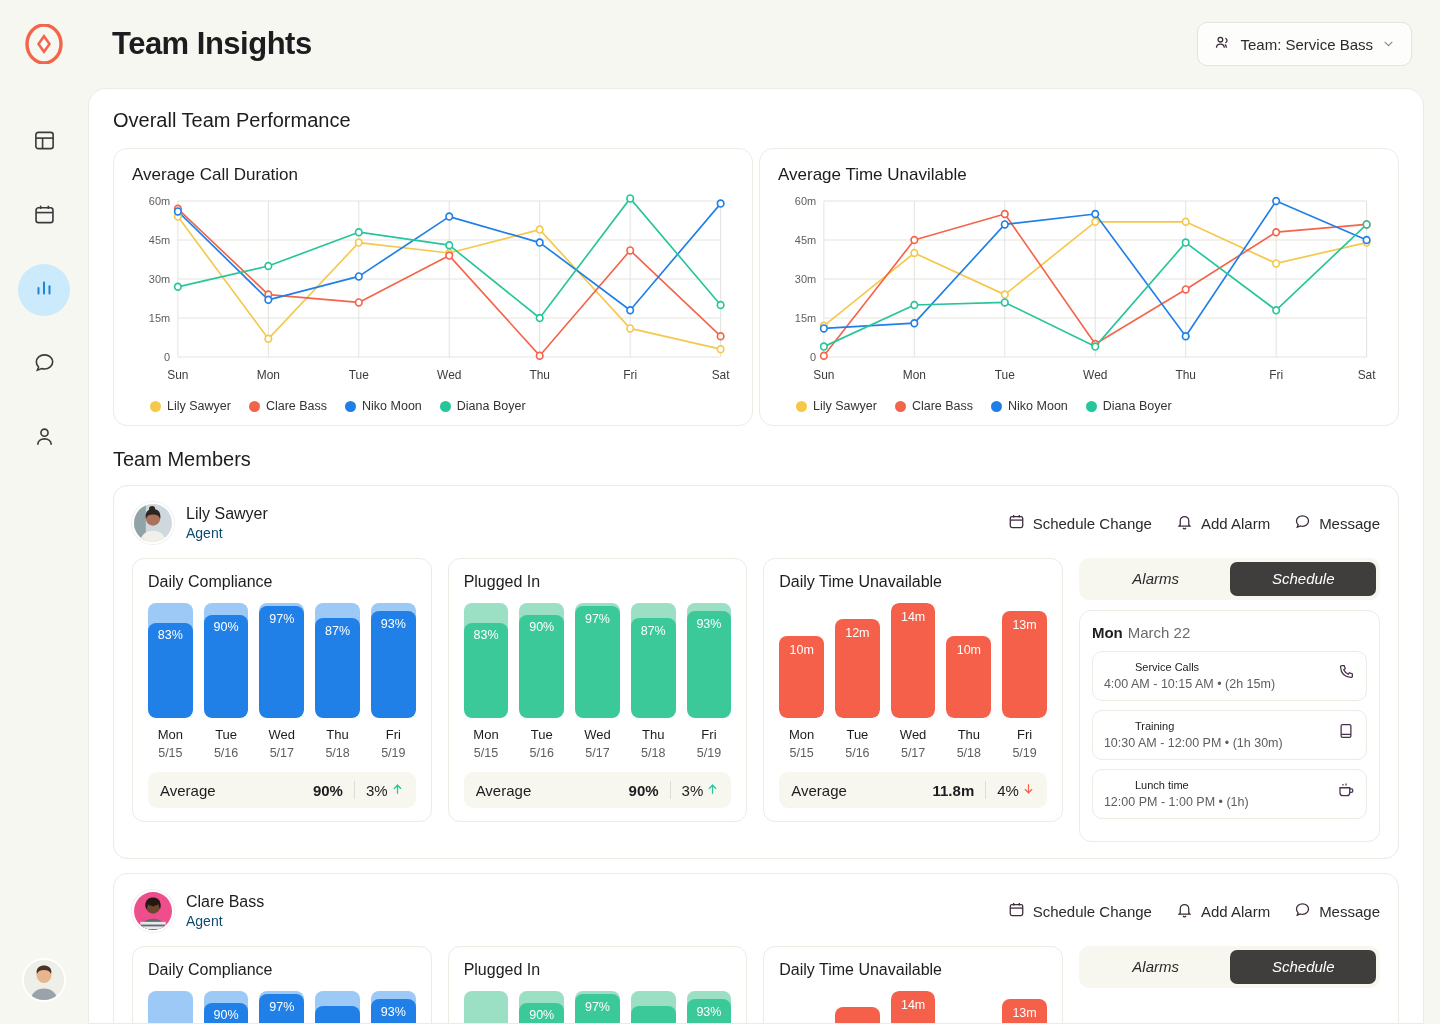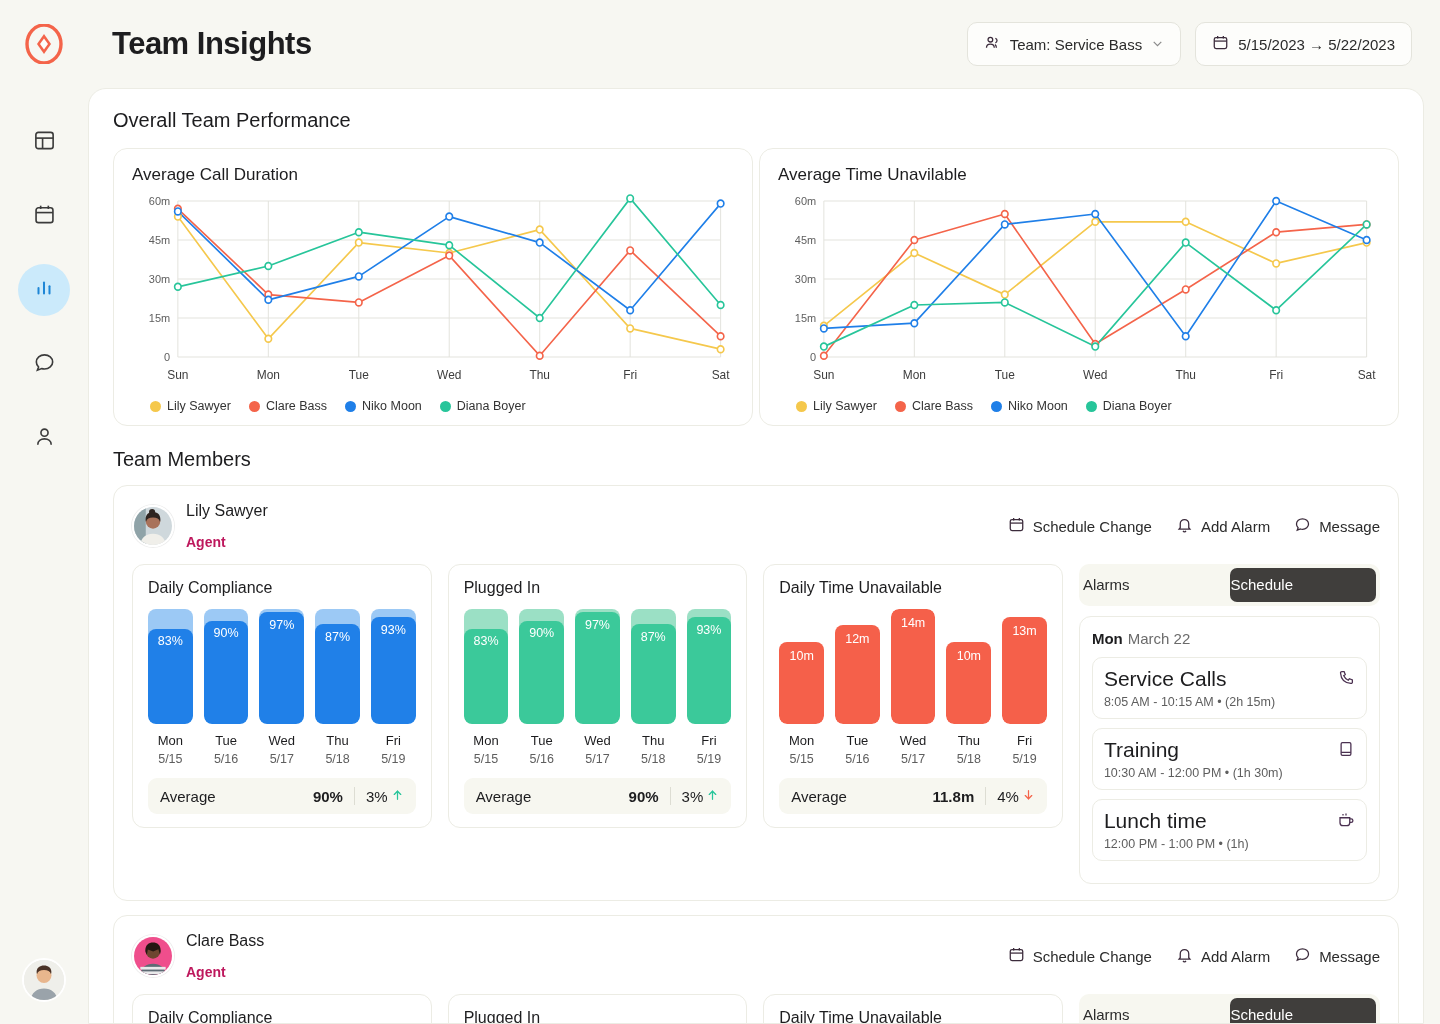--- a/index.html
+++ b/index.html
@@ -68,21 +68,21 @@
   .member-card {
     border: 1px solid #ECECE4; border-radius: 14px; background: #fff;
     padding: 16px 18px; margin-top: 14px;
   }
   .member-head { display: flex; align-items: center; }
   .m-avatar {
     width: 42px; height: 42px; border-radius: 50%; overflow: hidden;
     border: 2px solid #fff; box-shadow: 0 0 0 1px #EEE;
   }
   .m-name { font-size: 16px; font-weight: 400; color:#1d1d1f; }
-  .m-role { font-size: 14px; color: #be185d; margin-top: 14px; font-weight: bold;}
+  .m-role { font-size: 14px; color: #0c4a6e; margin-top: 2px;}
   .m-actions { margin-left: auto; display: flex; gap: 24px; align-items: center; }
   .m-action { display: flex; gap: 8px; align-items: center; font-size: 15px; color: #2b2b2b; cursor: pointer;}
   .metrics { display: flex; gap: 16px; margin-top: 14px; align-items: flex-start; }
   .metric-card {
     width: 304px; border: 1px solid #ECECE4; border-radius: 12px; padding: 14px 15px 13px 15px;
     background:#fff;
   }
   .metric-card h4 { font-size: 16px; font-weight: 400; margin-bottom: 12px; }
   .bars { display: flex; gap: 11px; align-items: flex-end; height: 115px; }
   .bar-col { flex: 1; display: flex; flex-direction: column; align-items: center; }
@@ -103,33 +103,33 @@
   }
   .avg-val { margin-left: auto; font-weight: 700; }
   .avg-sep { width:1px; height:18px; background:#DDDDD3; margin: 0 11px;}
   .avg-delta { display:flex; align-items:center; gap:3px; font-size: 15px;}
   
   .sched { width: 306px; }
   .toggle {
     background: #F7F7F0; border-radius: 10px; padding: 4px; display: flex; gap: 2px;
   }
   .toggle div {
-    flex:1; text-align:left; height: 34px; line-height: 34px; font-size: 15px;
-    border-radius: 7px; cursor:pointer; color:#2b2b2b;
+    flex:1; text-align:center; height: 34px; line-height: 34px; font-size: 15px;
+    border-radius: 7px; cursor:pointer; color:#2b2b2b;font-style:italic;
   }
   .toggle div.sel { background: #403E3C; color:#fff; }
   .sched-body { border: 1px solid #ECECE4; border-radius: 12px; margin-top: 10px; padding: 13px 12px; }
   .sched-date { font-size: 15px; margin-bottom: 10px; }
   .sched-date b { font-weight: 700; }
   .sched-date span { color: #6b6b6b; margin-left: 5px;}
   .sched-item {
     border: 1px solid #ECECE4; border-radius: 10px; padding: 9px 11px; margin-bottom: 9px;
     display:flex; align-items:flex-start;
   }
-  .sched-item .t { font-size: 21px; color:#1d1d1f; }
+  .sched-item .t { font-size: 11px; color:#1d1d1f;margin-left:31px; }
   .sched-item .s { font-size: 12.5px; color:#5e5e5e; margin-top: 4px;}
   .sched-item .ic { margin-left:auto; padding-top:2px;}
   .ticklbl { font-size: 11.5px; fill: #5e5e5e; font-family: "Liberation Sans", sans-serif;}
   .axlbl { font-size: 12.5px; fill: #3d3d3d; font-family: "Liberation Sans", sans-serif;}
 </style>
 </head>
 <body>
 
 <div class="sidebar">
   <div class="logo">
@@ -204,31 +204,20 @@
             <path d="M3.5 19.5c0-3.1 2.5-5.2 5.5-5.2s5.5 2.1 5.5 5.2"></path>
           <path d="M16 6.2a3.2 3.2 0 010 6.2M17.5 19.5c0-2.4-.9-4-2-4.8"></path>
         </svg>
       </span>
       <span>Team: Service Bass</span>
       <span>
         <svg width="13" height="13" viewBox="0 0 24 24" fill="none" stroke="#8a8a8a" stroke-width="2.2">
             <path d="M5 9l7 7 7-7"></path>
           </svg>
       </span>
-    </div>
-    <div class="pill">
-      <span>
-        <svg width="17" height="17" viewBox="0 0 24 24" fill="none" stroke="#3b2b3b" stroke-width="1.8">
-          <rect x="3.2" y="5" width="17.6" height="15.5" rx="2.5"></rect>
-            <line x1="3.2" y1="10" x2="20.8" y2="10"></line>
-          <line x1="8" y1="2.8" x2="8" y2="6.2"></line>
-            <line x1="16" y1="2.8" x2="16" y2="6.2"></line>
-        </svg>
-      </span>
-      <span>5/15/2023 → 5/22/2023</span>
     </div>
   </div>
 </div>
 
 <div class="main">
   <div class="pad" style="padding-top:20px;">
     <div class="section-title">Overall Team Performance</div>
     <div class="charts-row" id="charts-row">
         <div class="chart-card">
           <h3>Average Call Duration</h3>
@@ -596,21 +585,21 @@
             <div class="sched">
        <div class="toggle">
                 <div class="">Alarms</div>
                 <div class="sel">Schedule</div>
               </div>
        <div class="sched-body">
          <div class="sched-date"><b>Mon</b><span>March 22</span></div>
          <div class="sched-item">
        <div>
          <div class="t">Service Calls</div>
-         <div class="s">8:05 AM - 10:15 AM • (2h 15m)</div>
+         <div class="s">4:00 AM - 10:15 AM • (2h 15m)</div>
        </div>
        <div class="ic"><svg width="18" height="18" viewBox="0 0 24 24" fill="none" stroke="#4a3050" stroke-width="1.7">
                       <path d="M6.5 3.5h3l1.5 4-2 1.5a12 12 0 006 6l1.5-2 4 1.5v3c0 1-.8 1.9-1.9 1.8C10.3 18.7 5.3 13.7 4.7 5.4c-.1-1.1.8-1.9 1.8-1.9z"></path>
                     </svg></div>
      </div>
                 <div class="sched-item">
        <div>
          <div class="t">Training</div>
          <div class="s">10:30 AM - 12:00 PM • (1h 30m)</div>
        </div>

